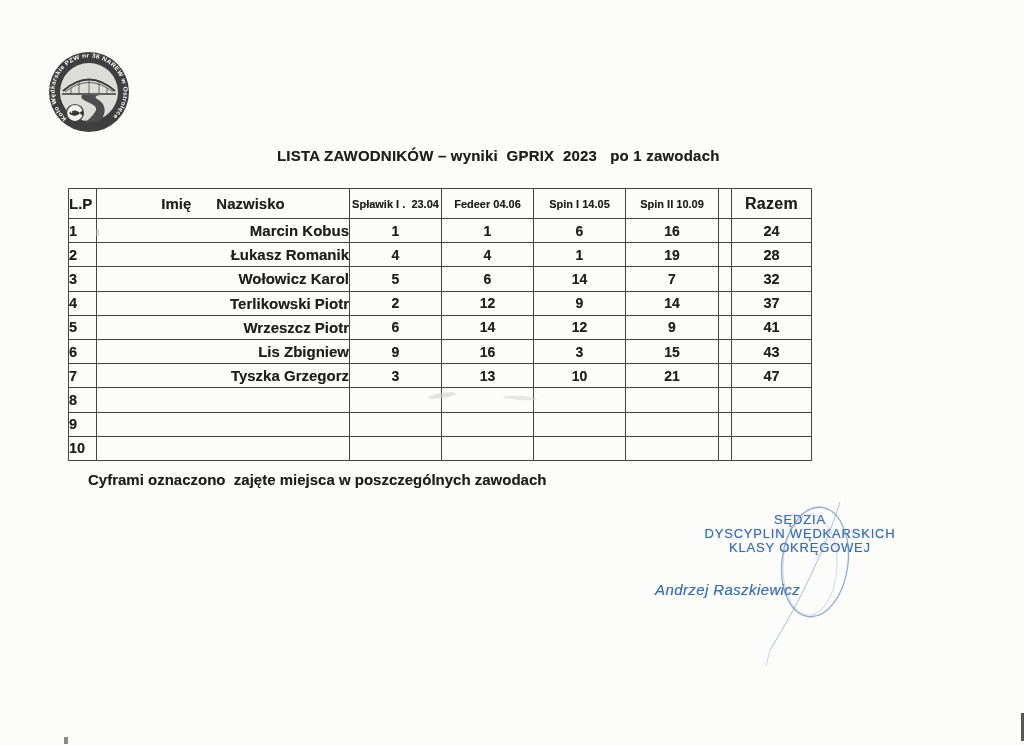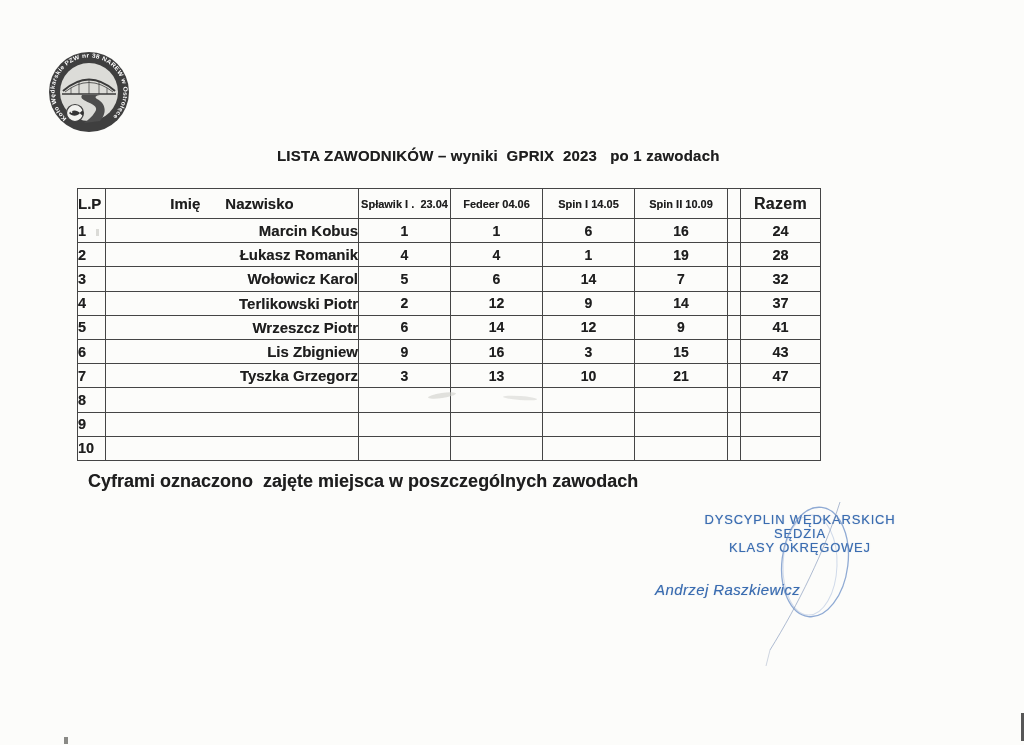--- a/index.html
+++ b/index.html
@@ -11,42 +11,42 @@
   
   .logo{position:absolute;left:47px;top:50px;width:84px;height:84px;}
   
   .title{
     position:absolute;left:277px;top:147px;
     font-size:15px;font-weight:bold;white-space:pre;letter-spacing:.2px;
     text-shadow:0 0 .5px rgba(40,40,40,.55);
   }
   
   table.results{
-    position:absolute;left:77px;top:188px;width:743px;
+    position:absolute;left:68px;top:188px;width:743px;
     border-collapse:collapse;table-layout:fixed;
     text-shadow:0 0 .5px rgba(40,40,40,.5);
   }
   table.results th, table.results td{
     border:1.4px solid #454545;overflow:hidden;vertical-align:middle;padding:0;
   }
   thead tr{height:30px;}
   tbody tr{height:24.2px;}
   .h-lp{font-size:15px;text-align:left;padding-left:5px;font-weight:bold;}
   .h-name{font-size:15px;text-align:center;padding-left:16px;font-weight:bold;white-space:pre;}
   .h-event{font-size:11px;text-align:center;font-weight:bold;white-space:pre;margin-left:48px;}
   .h-blank{font-size:10px;}
   .h-razem{font-size:16px;text-align:center;font-weight:bold;letter-spacing:.3px;margin-top:8px;}
   .c-lp{font-size:14.5px;font-weight:bold;text-align:left;padding-left:6px;}
   .c-name{font-size:15px;font-weight:bold;text-align:right;padding-left:9px;}
   .c-num{font-size:14px;font-weight:bold;text-align:center;}
   .c-blank{font-size:10px;}
   .c-razem{font-size:14.5px;font-weight:bold;text-align:center;}
   
   .footnote{
-    position:absolute;left:88px;top:471px;font-size:18px;font-weight:bold;
+    position:absolute;left:88px;top:471px;font-size:15px;font-weight:bold;
     white-space:pre;text-shadow:0 0 .5px rgba(40,40,40,.5);
   }
   
   .stamp{
     position:absolute;left:655px;top:513px;width:290px;text-align:center;
     color:var(--stamp-color,#3a6cb0);font-size:13px;line-height:14px;
     letter-spacing:.8px;text-shadow:0 0 1px rgba(58,108,176,.5);
   }
   .signature{
     position:absolute;left:655px;top:581px;width:290px;text-align:left;
@@ -217,22 +217,22 @@
           <td class="c-num"></td>
           <td class="c-blank"></td>
           <td class="c-razem"></td>
         </tr>
       </tbody>
   </table>
 
   <div class="footnote">Cyframi oznaczono  zajęte miejsca w poszczególnych zawodach</div>
 
   <div class="stamp">
+    <div>SĘDZIA</div>
     <div>DYSCYPLIN WĘDKARSKICH</div>
-    <div>SĘDZIA</div>
     <div>KLASY OKRĘGOWEJ</div>
   </div>
   <div class="signature">Andrzej Raszkiewicz</div>
 
   <svg class="scrawl" viewBox="0 0 220 180">
     <ellipse cx="125" cy="67" rx="33" ry="55" transform="rotate(7 125 67)" fill="none" stroke="#6b8fc7" stroke-width="1.3" opacity="0.75"></ellipse>
     <ellipse cx="120" cy="70" rx="27" ry="50" transform="rotate(2 120 70)" fill="none" stroke="#7d9bcb" stroke-width="1" opacity="0.35"></ellipse>
     <path d="M 150 7 C 135 55 108 110 80 155" fill="none" stroke="#7a8fb5" stroke-width="1" opacity="0.6"></path>
     <path d="M 80 155 L 76 171" fill="none" stroke="#8a9cba" stroke-width="1" opacity="0.4"></path>
   </svg>

